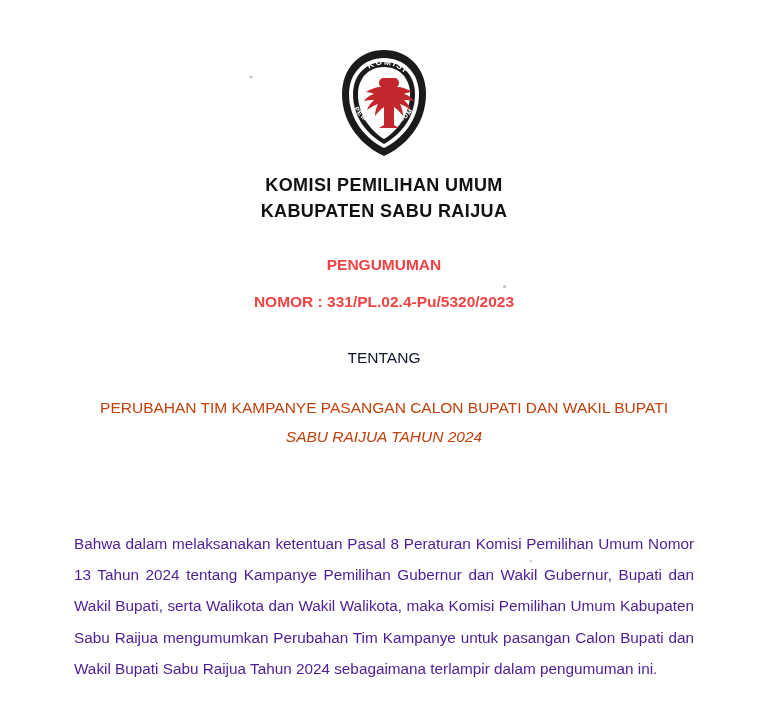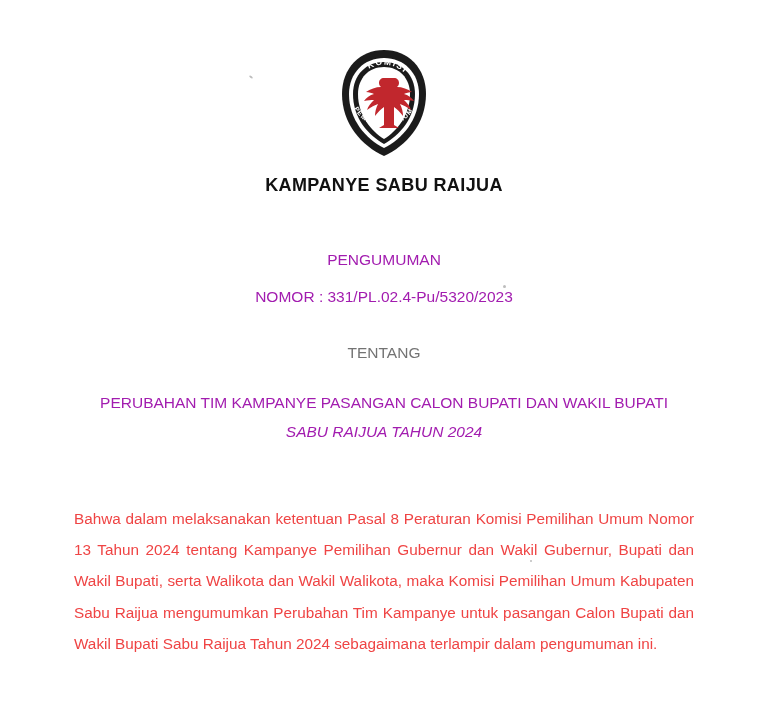--- a/index.html
+++ b/index.html
@@ -47,55 +47,56 @@
     margin-top: 14px;
     color: #111111;
   }
   .org-title .line2 {
     display: block;
   }
 
   
   .announce {
     text-align: center;
-    margin-top: 50px;
+    margin-top: 29px;
     font-size: 15.5px;
     line-height: 1.6;
-    color: #a21caf;
+    color: #ef4444;
+    font-weight: bold;
   }
   .announce .nomor {
     display: block;
     margin-top: 12px;
   }
   .tentang {
     text-align: center;
     margin-top: 34px;
     font-size: 15.5px;
-    color: #737373;
+    color: #0f172a;
   }
   .subject {
     text-align: center;
     margin-top: 26px;
     font-size: 15.5px;
     line-height: 1.9;
-    color: #a21caf;
+    color: #c2410c;
   }
   .subject .sline2 {
     display: block;
     font-style: italic;
   }
 
   
   .body-text {
-    margin-top: 56px;
+    margin-top: 76px;
     font-size: 15.3px;
     line-height: 2.05;
     text-align: justify;
     text-justify: inter-word;
-    color: #ef4444;
+    color: #4c1d95;
     padding: 0 2px;
   }
 
   
   .speck {
     position: absolute;
     background: #bdbdbd;
     border-radius: 50%;
   }
   .speck.s1 { left: 249px; top: 76px;  width: 4px; height: 2px; transform: rotate(38deg); }
@@ -133,21 +134,22 @@
         </text>
 
         <g fill="#c1272d">
           <path d="M48 30 c-3 0 -5 2 -5 5 c0 2 1 3 2 4 c-5 0 -11 2 -15 5 c3 0 6 1 8 2 c-4 1 -8 4 -10 7 c4 -1 7 -1 10 -1 c-3 3 -6 6 -7 10 c4 -3 8 -5 11 -6 c-2 4 -3 8 -3 12 c3 -4 6 -7 9 -9 c0 4 0 9 0 12 l0 6 l-5 3 l10 0 l10 0 l-5 -3 l0 -6 c0 -3 0 -8 0 -12 c3 2 6 5 9 9 c0 -4 -1 -8 -3 -12 c3 1 7 3 11 6 c-1 -4 -4 -7 -7 -10 c3 0 6 0 10 1 c-2 -3 -6 -6 -10 -7 c2 -1 5 -2 8 -2 c-4 -3 -10 -5 -15 -5 c1 -1 2 -2 2 -4 c0 -3 -2 -5 -5 -5 z"></path>
         </g>
       </svg>
     </div>
   </div>
 
   <div class="org-title">
-    <span class="line2">KAMPANYE SABU RAIJUA</span>
+    <span>KOMISI PEMILIHAN UMUM</span>
+    <span class="line2">KABUPATEN SABU RAIJUA</span>
   </div>
 
   <div class="announce">
     <span>PENGUMUMAN</span>
     <span class="nomor">NOMOR : 331/PL.02.4-Pu/5320/2023</span>
   </div>
 
   <div class="tentang">TENTANG</div>
 
   <div class="subject">

